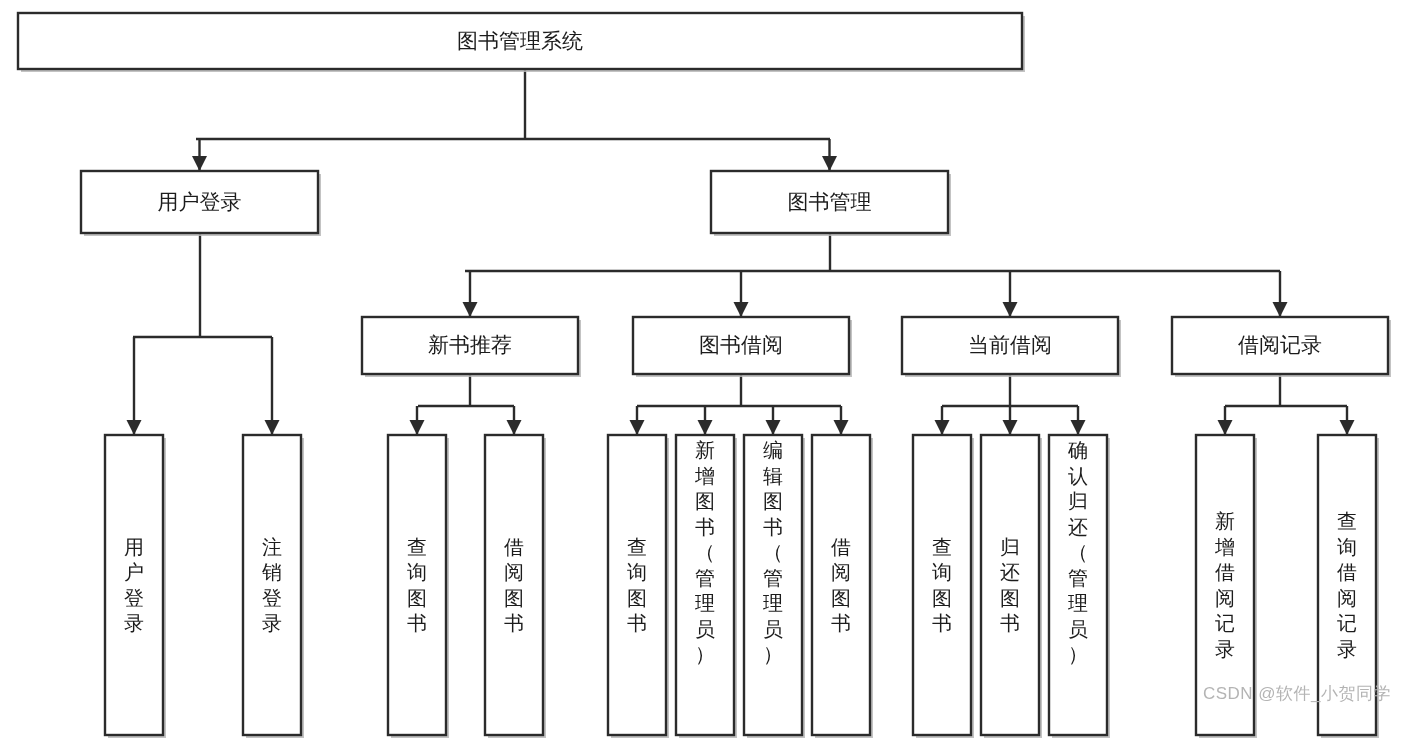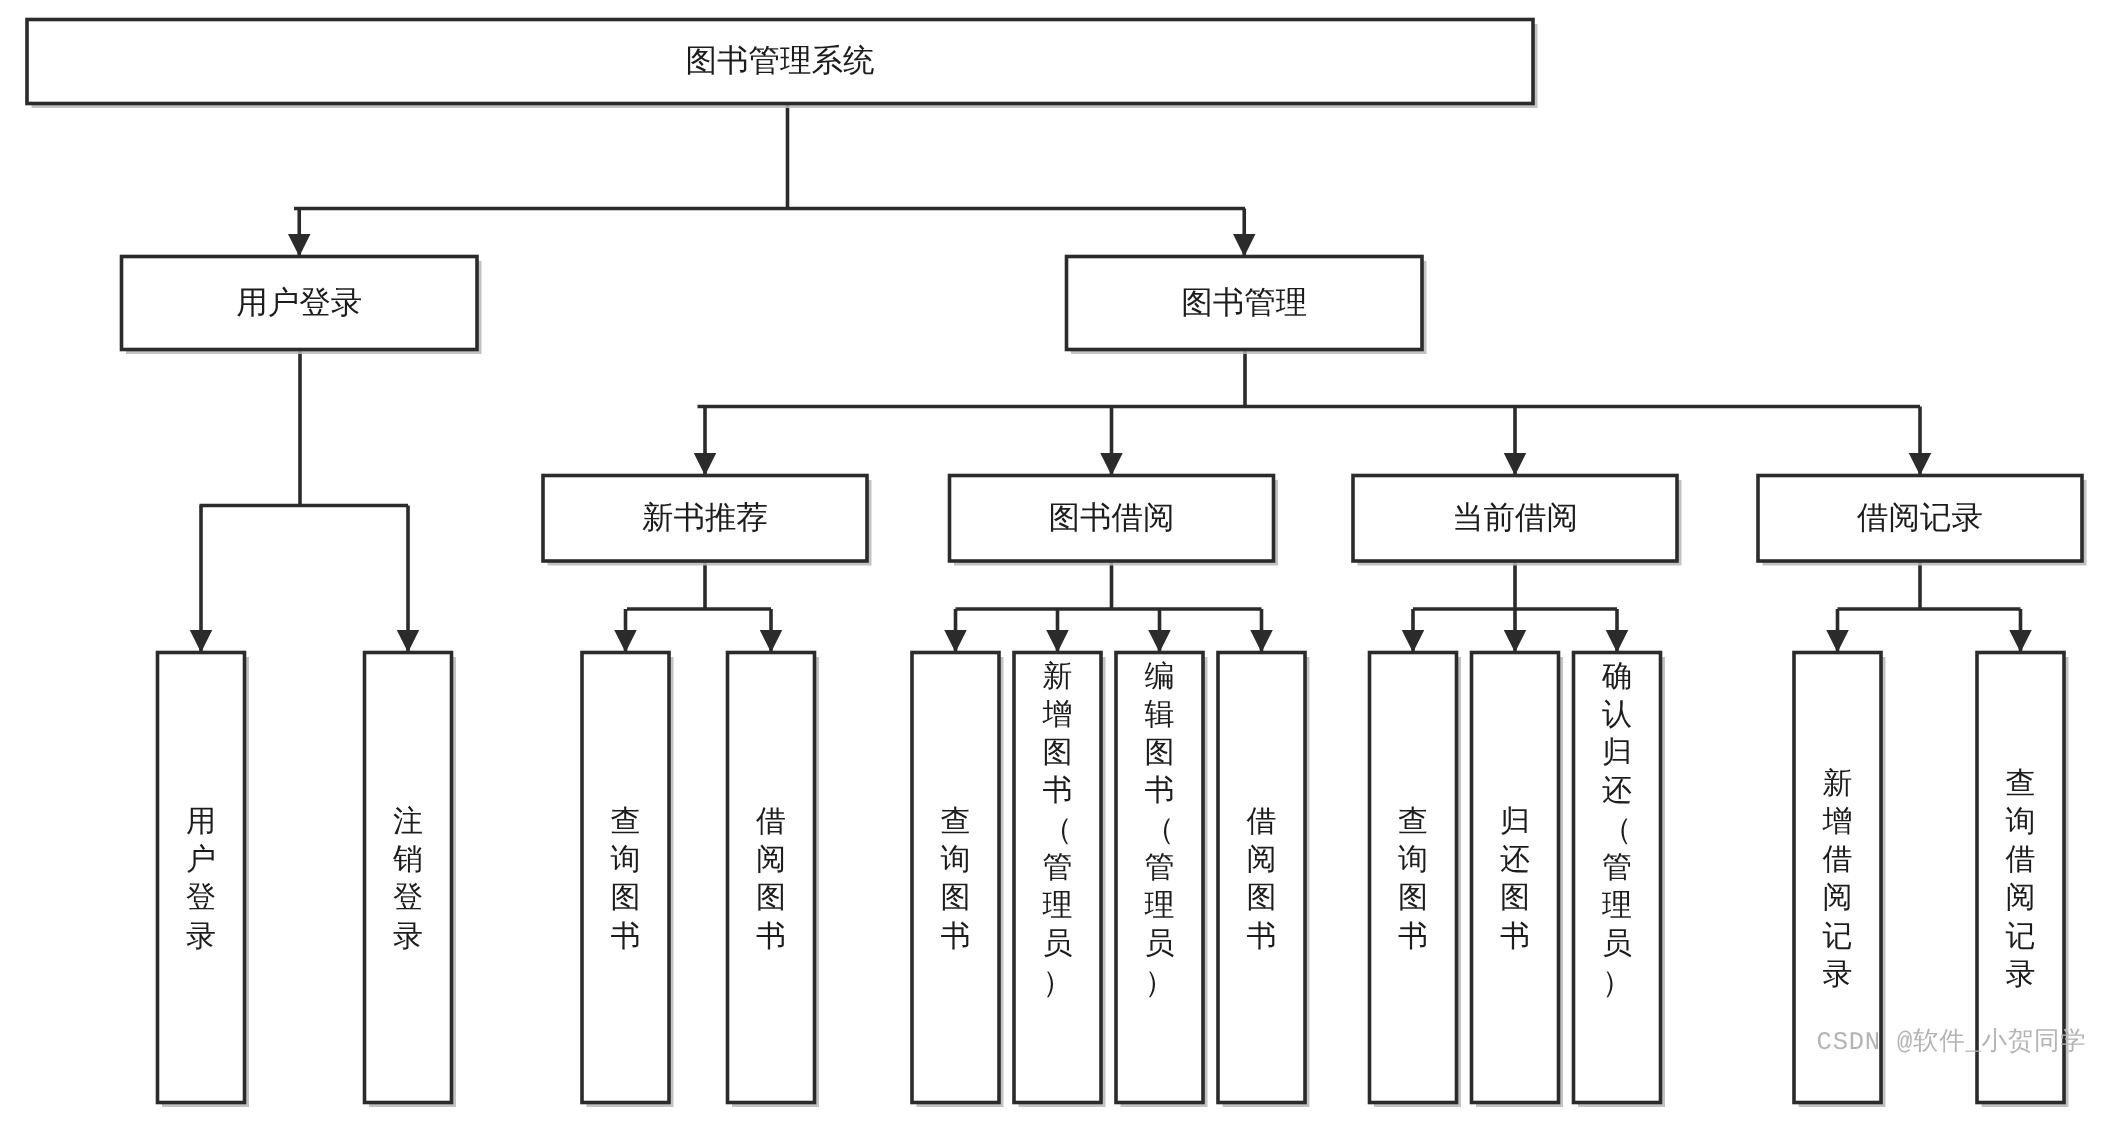--- a/index.html
+++ b/index.html
@@ -54,21 +54,21 @@
   .node-label-v {
     font-family: "Liberation Sans", "DejaVu Sans", sans-serif;
     font-size: 20px;
     fill: #1c1c1c;
     text-anchor: middle;
   }
   .watermark-text {
     position: absolute;
     right: 14px;
     bottom: 6px;
-    font-family: Liberation Mono, monospace;
+    font-family: Liberation Sans, sans-serif;
     font-size: 17px;
     color: #b4b4b4;
     white-space: nowrap;
     letter-spacing: 0.5px;
   }
 </style>
 </head>
 <body>
 
 <div id="diagram-root">

